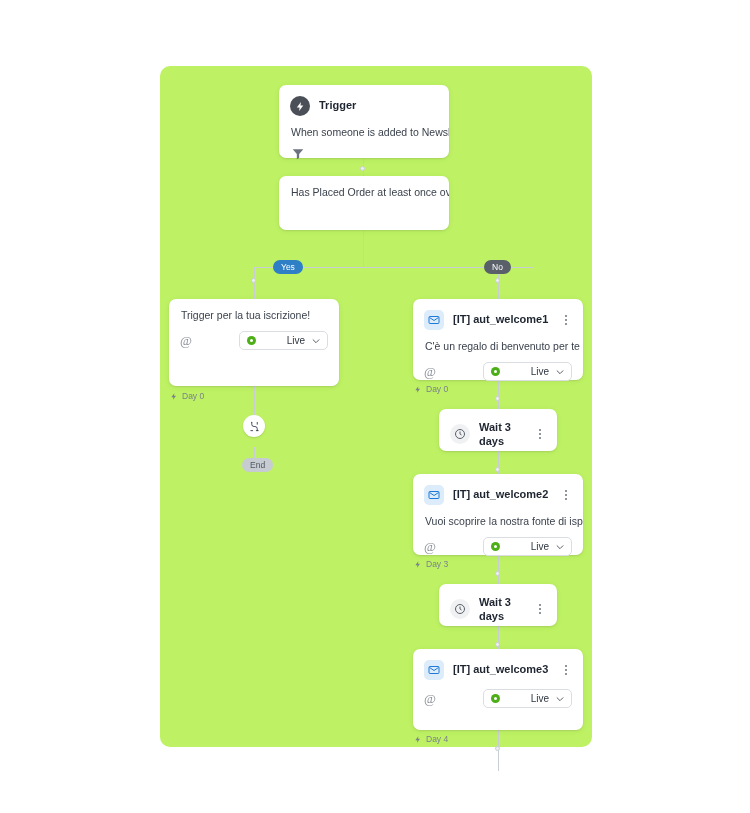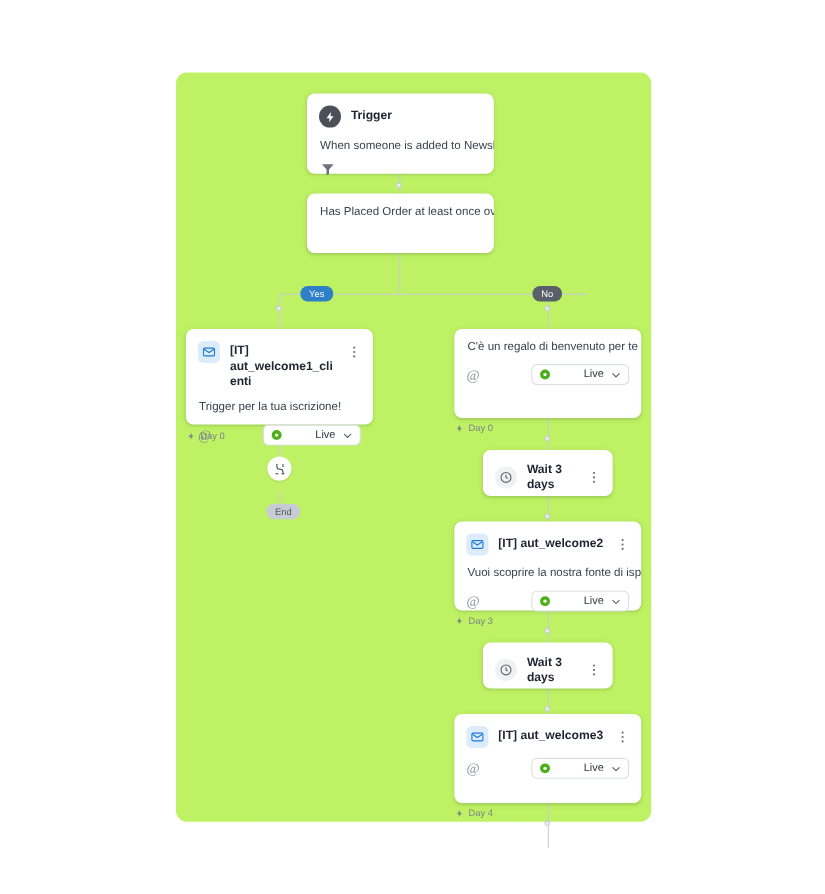--- a/index.html
+++ b/index.html
@@ -259,37 +259,20 @@
     </div>
 
     <div class="card" style="left:119px; top:110px; width:170px; height:54px;">
       <div class="card-body">Has Placed Order at least once over ...</div>
     </div>
 
     <div class="badge badge-yes" style="left:78px; top:194px;margin-left:35px;">Yes</div>
     <div class="badge badge-no" style="left:324px; top:194px;">No</div>
 
     <div class="card" style="left:9px; top:233px; width:170px; height:87px;">
-      <div class="card-head">
-        <div class="ico-mail">
-          <svg viewBox="0 0 24 24" fill="none" stroke="#1f79d6" stroke-width="2">
-            <rect x="2" y="5" width="20" height="14" rx="2"></rect>
-              <path d="M3 7l9 6 9-6"></path>
-          </svg>
-        </div>
-        <div class="card-title">
-          <span>[IT]</span>
-          <span class="line2">aut_welcome1_clienti</span>
-        </div>
-        <div class="ico-kebab">
-            <i></i>
-            <i></i>
-            <i></i>
-          </div>
-      </div>
       <div class="card-body">Trigger per la tua iscrizione!</div>
       <div class="card-foot">
         <span class="ico-at">@</span>
         <div class="live-pill">
           <span class="live-dot">
               <i></i>
             </span>
           <span class="live-label">Live</span>
           <svg class="chev" viewBox="0 0 24 24" fill="none" stroke="#5a6069" stroke-width="2.4" stroke-linecap="round">
               <path d="M5 9l7 7 7-7"></path>
@@ -309,20 +292,34 @@
         <path d="M6 3v4a5 5 0 0 0 5 5h2a5 5 0 0 1 5 5v4"></path>
           <path d="M6 3h0"></path>
           <path d="M18 3v4"></path>
           <path d="M4 21h4"></path>
           <path d="M16 21h4"></path>
       </svg>
     </div>
     <div class="badge badge-end" style="left:82px; top:392px;">End</div>
 
     <div class="card" style="left:253px; top:233px; width:170px; height:81px;">
+      <div class="card-head">
+        <div class="ico-mail">
+          <svg viewBox="0 0 24 24" fill="none" stroke="#1f79d6" stroke-width="2">
+            <rect x="2" y="5" width="20" height="14" rx="2"></rect>
+              <path d="M3 7l9 6 9-6"></path>
+          </svg>
+        </div>
+        <div class="card-title">[IT] aut_welcome1</div>
+        <div class="ico-kebab">
+            <i></i>
+            <i></i>
+            <i></i>
+          </div>
+      </div>
       <div class="card-body">C'è un regalo di benvenuto per te 🎁</div>
       <div class="card-foot">
         <span class="ico-at">@</span>
         <div class="live-pill">
           <span class="live-dot">
               <i></i>
             </span>
           <span class="live-label">Live</span>
           <svg class="chev" viewBox="0 0 24 24" fill="none" stroke="#5a6069" stroke-width="2.4" stroke-linecap="round">
               <path d="M5 9l7 7 7-7"></path>

